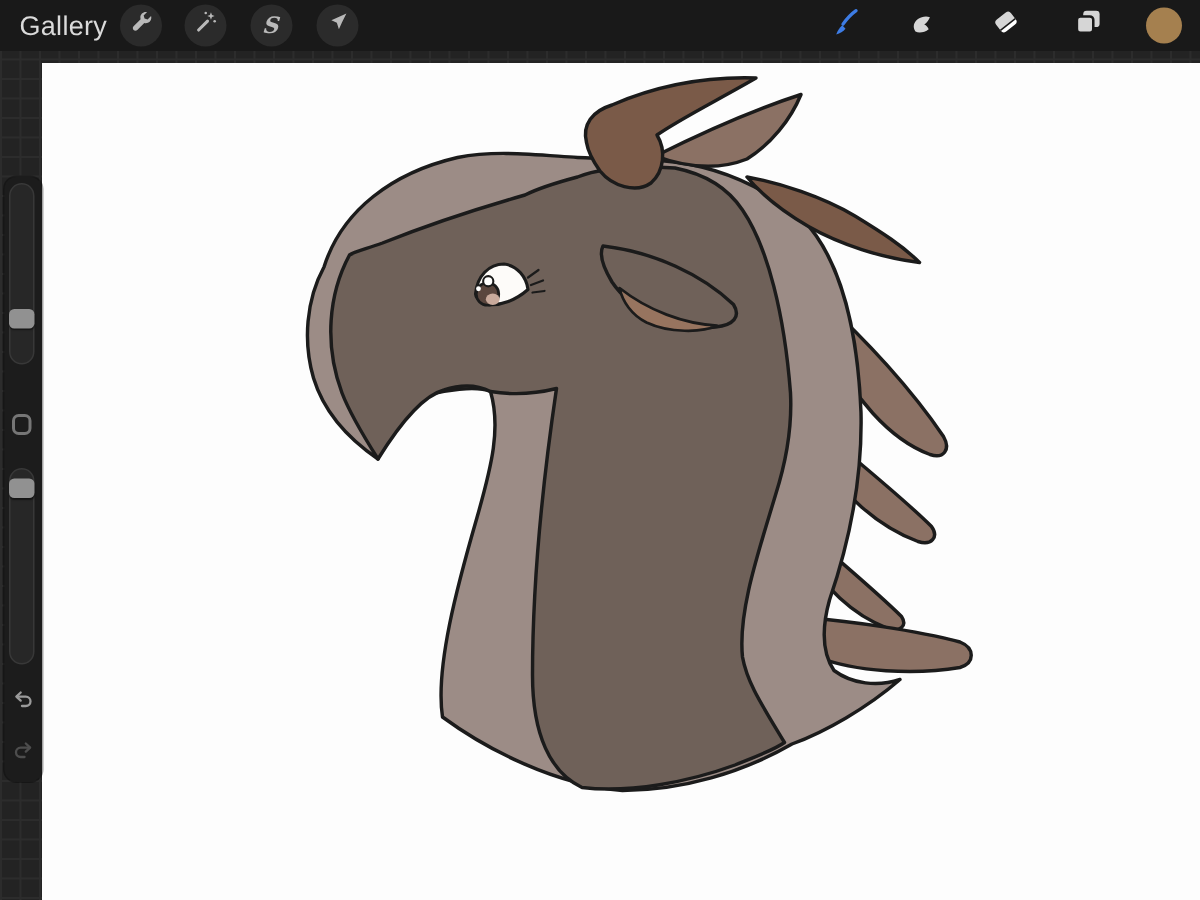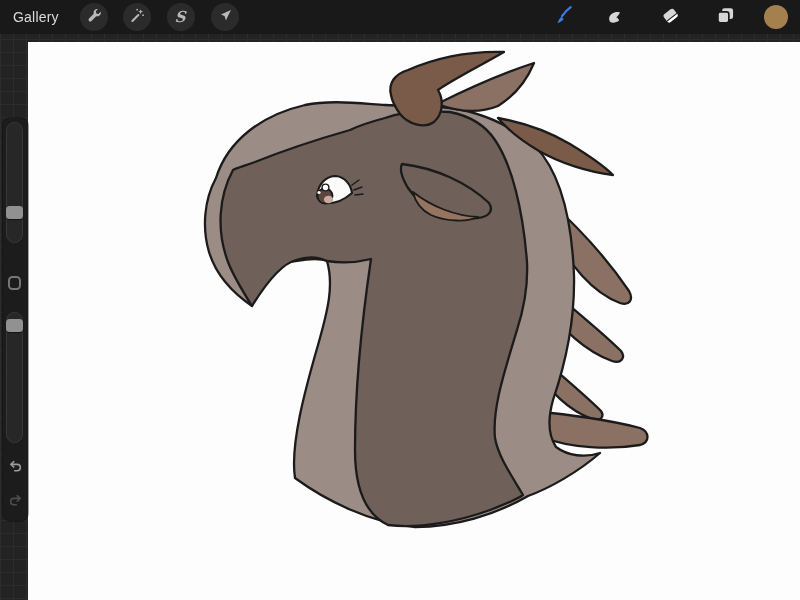--- a/index.html
+++ b/index.html
@@ -10,21 +10,21 @@
     background-image:linear-gradient(#2c2c2c 1px,transparent 1px),
                      linear-gradient(90deg,#2c2c2c 1px,transparent 1px);
     background-size:13px 13px;
   }
   
   .canvas-white{position:absolute;left:28px;top:42px;right:0;bottom:0;background:#fdfdfd;z-index:1;}
   .artwork{position:absolute;left:0;top:0;width:800px;height:600px;z-index:2;}
   
   .topbar{position:absolute;left:0;top:0;width:800px;height:34px;background:#191919;z-index:5;}
   .gallery{position:absolute;left:13px;top:0;height:34px;line-height:34px;
-    font-size:14px;color:#dadada;letter-spacing:.2px;cursor:default;}
+    font-size:18px;color:#dadada;letter-spacing:.2px;cursor:default;}
   .circ-btn{position:absolute;top:3px;width:28px;height:28px;border-radius:50%;
     background:#2b2b2b;display:flex;align-items:center;justify-content:center;}
   .flat-btn{position:absolute;top:4px;width:26px;height:26px;display:flex;align-items:center;justify-content:center;}
   .sel-s{font-family:"DejaVu Serif",serif;font-style:italic;font-weight:bold;
     font-size:15px;color:#b9b9b9;transform:skewX(-6deg);line-height:1;}
   .swatch{position:absolute;top:5px;width:24px;height:24px;border-radius:50%;}
   
   .sidebar{position:absolute;left:3px;top:118px;width:25px;height:403px;z-index:5;
     background:#1c1c1c;border-radius:8px;box-shadow:0 0 0 1px rgba(0,0,0,.35);}
   .track{position:absolute;left:3px;width:17px;background:#272727;

